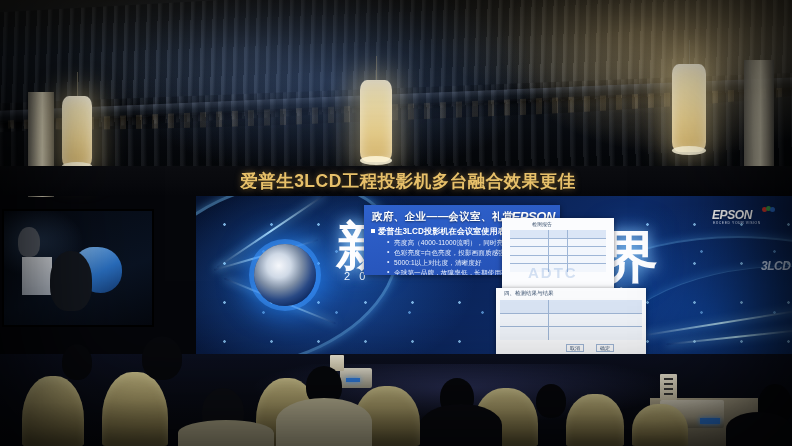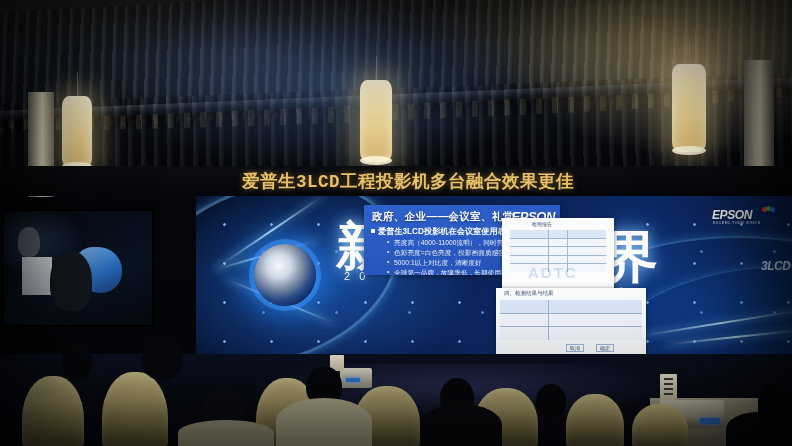--- a/index.html
+++ b/index.html
@@ -92,21 +92,21 @@
   .epsonTag{position:absolute;color:#dfe9ff;letter-spacing:.6px;font-size:3.4px;white-space:nowrap;}
   .lcdLogo{position:absolute;font-weight:700;font-style:italic;color:#cfe2ff;letter-spacing:-.5px;}
   .lcdDot{position:absolute;border-radius:50%;}
 
   
   .banner{position:absolute;left:0;top:166px;width:792px;height:30px;
     background:linear-gradient(180deg,#0b0c10 0%,#08090d 60%,#05060a 100%);}
   .bannerTxt{position:absolute;left:0;right:0;top:3px;text-align:center;
     font-size:17.5px;font-weight:700;letter-spacing:.5px;
     color:#e7c06a;text-shadow:0 0 6px rgba(230,180,90,.5),0 1px 0 rgba(0,0,0,.8);
-    font-family:Liberation Mono, monospace;padding-left:24px;}
+    font-family:Liberation Sans, sans-serif;padding-left:24px;}
 
   
   .sideScreen{position:absolute;left:2px;top:209px;width:152px;height:118px;background:#000;overflow:hidden;}
   .sideImg{position:absolute;inset:2px;background:
       radial-gradient(ellipse 70px 50px at 30px 30px, rgba(60,90,130,.5), rgba(0,0,0,0) 70%),
       linear-gradient(160deg,#060a13,#0a1322 60%,#05080f);}
   .sidePerson{position:absolute;border-radius:48% 48% 40% 40%;background:#2b3648;}
   .sideBlue{position:absolute;border-radius:40% 50% 45% 55%;
     background:linear-gradient(150deg,#7fb4e8,#2a6fc0 55%,#13386e);filter:blur(.6px);}
   .sideLap{position:absolute;background:linear-gradient(180deg,#e8ecf2,#b9c2cf);}

